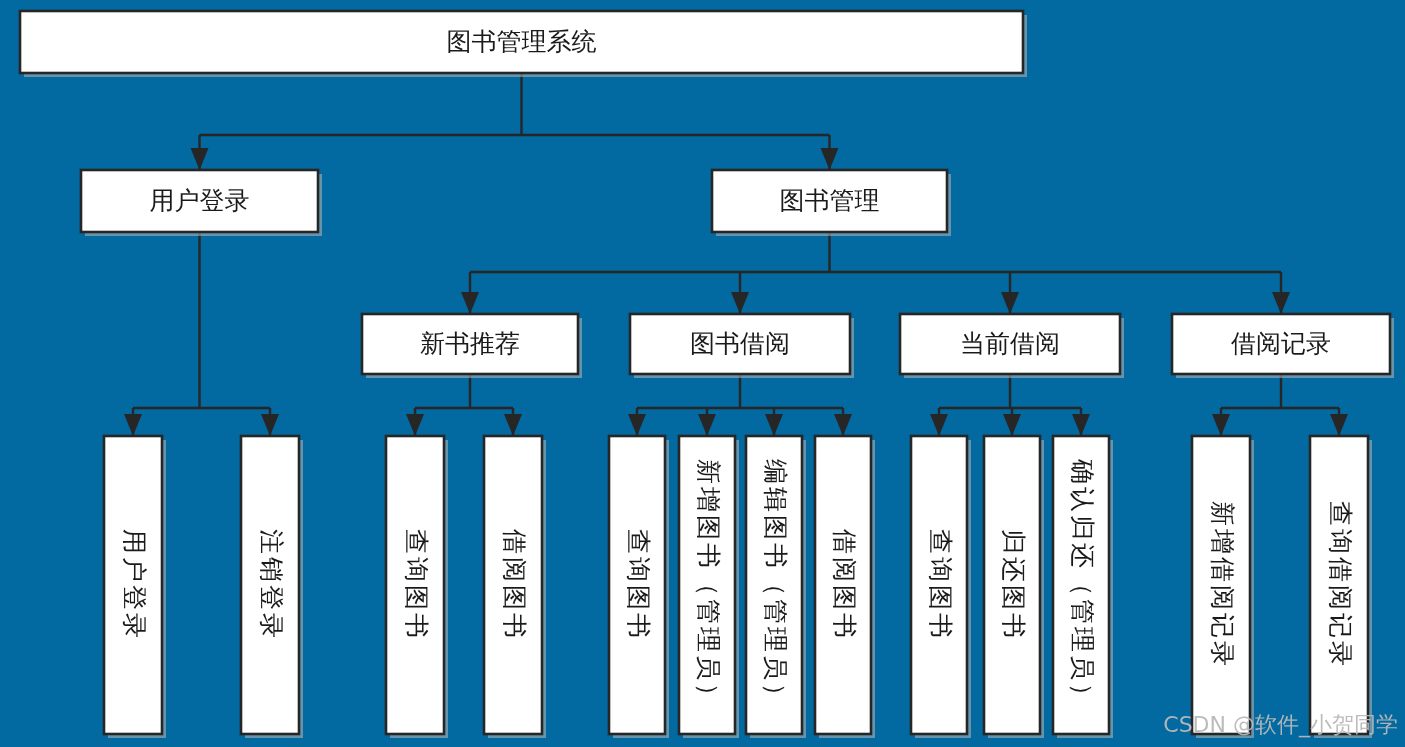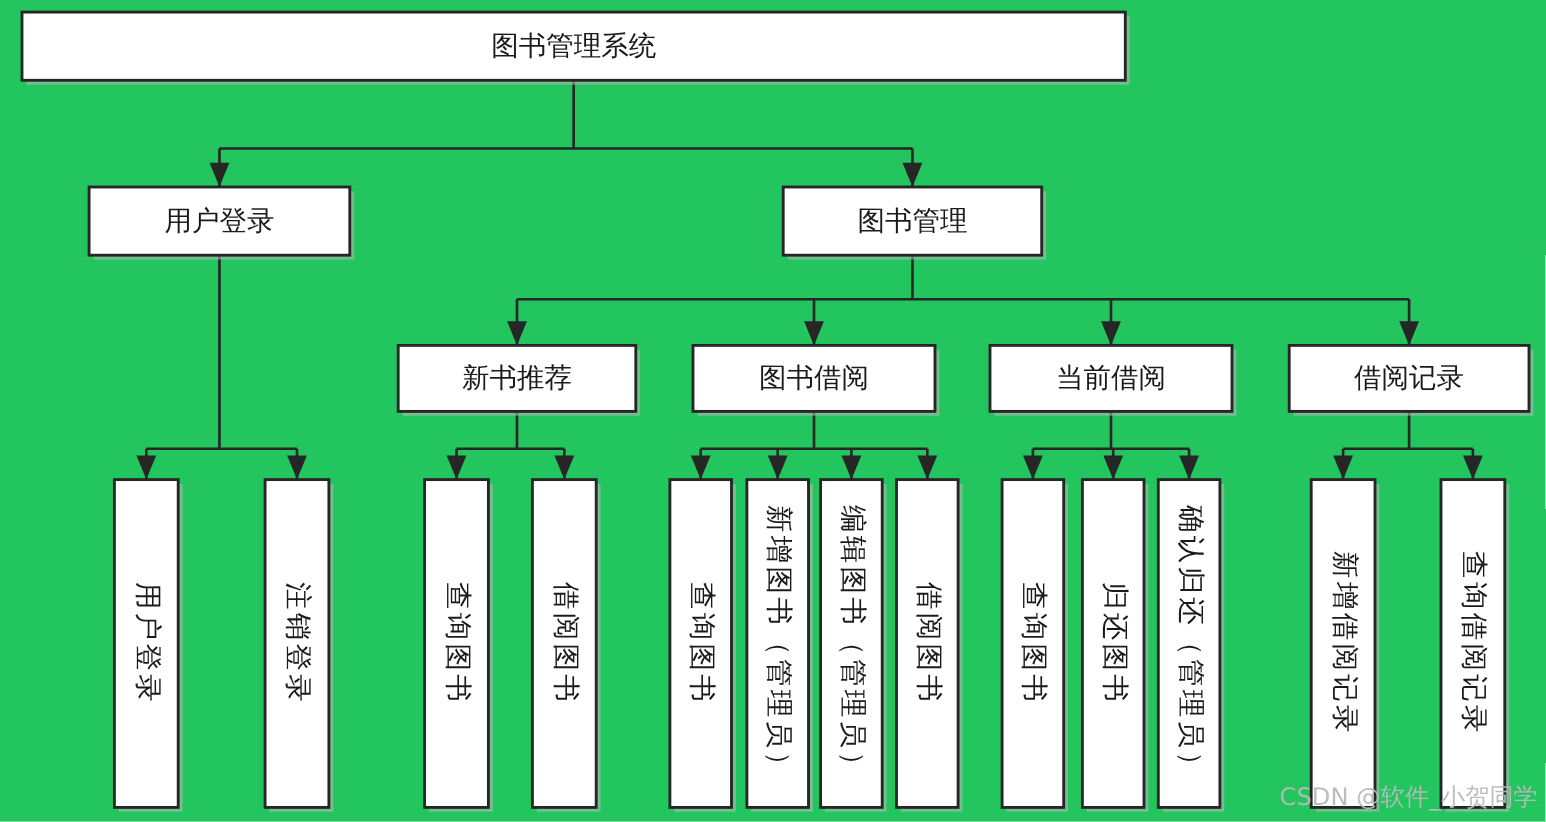--- a/index.html
+++ b/index.html
@@ -11,21 +11,21 @@
   body {
     width: 1405px;
     height: 747px;
     font-family: "DejaVu Sans", "Liberation Sans", sans-serif;
     overflow: hidden;
   }
   #diagram-root {
     position: relative;
     width: 1405px;
     height: 747px;
-    background: #22c55e;
+    background: #0369a1;
   }
   svg.tree-canvas {
     position: absolute;
     top: 0;
     left: 0;
     width: 1405px;
     height: 747px;
     display: block;
   }
   .node-rect {

